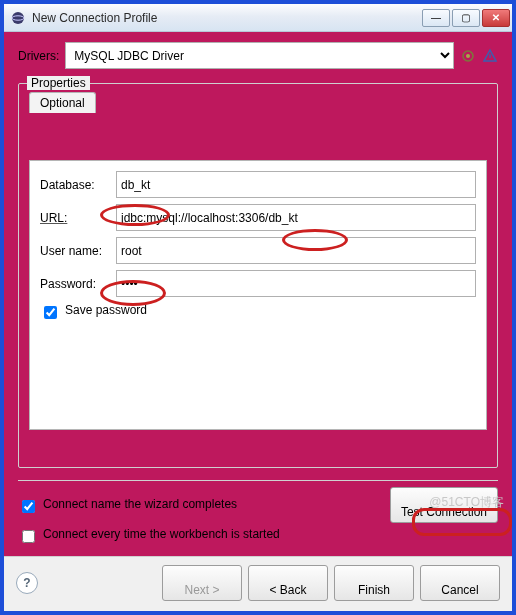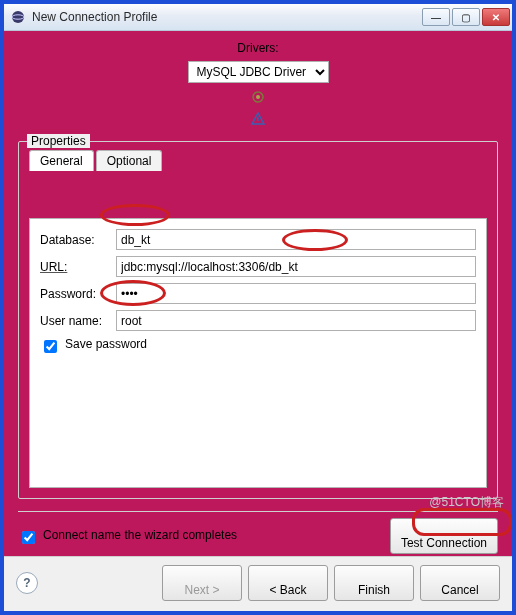--- a/index.html
+++ b/index.html
@@ -10,23 +10,23 @@
 .titlebar .title { flex: 1; color: #2b2b2b; }
 .winbtns { display: flex; gap: 2px; }
 .winbtn { width: 28px; height: 18px; border: 1px solid #8a9eb3; background: linear-gradient(#f8fbff,#dbe7f4); border-radius: 2px; display: flex; align-items: center; justify-content: center; font-size: 10px; }
 .winbtn.close { background: linear-gradient(#f07a7a,#c83a3a); color: #fff; border-color: #a53030; font-weight: bold; }
 .header { background: #fff; padding: 10px 14px 12px; border-bottom: 1px solid #ccc; display: flex; }
 .header .txt { flex: 1; }
 .header h1 { margin: 0 0 4px; font-size: 13px; font-weight: bold; }
 .header p { margin: 0; color: #333; line-height: 1.35; }
 .header .bigicon { width: 48px; height: 40px; margin-left: 8px; }
 .body { flex: 1; padding: 10px 14px 6px; display: flex; flex-direction: column; }
-.row { display: flex; align-items: center; gap: 6px; margin-bottom: 8px; flex-direction: column; }
+.row { display: flex; align-items: center; gap: 6px; margin-bottom: 8px; }
 .row label { white-space: nowrap; }
-select, input[type=text], input[type=password] { border: 1px solid #b0b0b0; background: #fff; padding: 2px 4px; height: 21px; }
+select, input[type=text], input[type=password] { border: 1px solid #b0b0b0; background: #fff; padding: 2px 4px; height: 27px; }
 select { flex: 1; }
 .iconbtn { width: 16px; height: 16px; }
 .group { border: 1px solid #cfcfcf; border-radius: 2px; flex: 1; padding: 8px 10px 10px; position: relative; margin-top: 6px; }
 .group > .legend { position: absolute; top: -8px; left: 8px; background: #f0f0f0; padding: 0 4px; }
 .tabs { display: flex; margin-bottom: -1px; }
 .tab { border: 1px solid #b5b5b5; border-bottom: none; padding: 3px 10px; background: #f3f3f3; border-radius: 3px 3px 0 0; margin-right: 2px; }
 .tab.active { background: #fff; }
 .tabpanel { border: 1px solid #b5b5b5; background: #fff; padding: 10px; height: 270px; margin-top: 48px; }
 .fld { display: flex; align-items: center; margin-bottom: 6px; gap: 6px; }
 .fld label { width: 70px; }
@@ -70,56 +70,59 @@
         </svg>
       <svg class="iconbtn" viewBox="0 0 16 16">
           <path d="M8 2 L14 13 H2 Z" fill="none" stroke="#3a5fb0" stroke-width="1.5"></path>
           <rect x="7.3" y="6" width="1.4" height="4" fill="#3a5fb0"></rect>
         </svg>
     </div>
 
     <div class="group">
       <span class="legend">Properties</span>
       <div class="tabs">
-        <div class="tab active">General</div>
         <div class="tab">Optional</div>
       </div>
       <div class="tabpanel">
         <div class="fld">
           <label>Database:</label>
           <input type="text" value="db_kt" style="">
         </div>
         <div class="fld">
           <label class="u">URL:</label>
           <input type="text" value="jdbc:mysql://localhost:3306/db_kt" style="">
         </div>
         <div class="fld">
+          <label>User name:</label>
+          <input type="text" value="root" style="">
+        </div>
+        <div class="fld">
           <label>Password:</label>
           <input type="text" value="••••" style="">
-        </div>
-        <div class="fld">
-          <label>User name:</label>
-          <input type="text" value="root" style="">
         </div>
         <div class="chkline">
           <input type="checkbox" checked="" style="">
           <span>Save password</span>
         </div>
       </div>
     </div>
   </div>
 
   <div class="lower">
     <div class="sep"></div>
     <div style="display:flex;align-items:center;">
       <div class="chkline" style="flex:1">
         <input type="checkbox" checked="" style="">
         <span>Connect name the wizard completes</span>
       </div>
       <button class="btn">Test Connection</button>
+    </div>
+    <div class="chkline" style="margin:4px 0 8px">
+      <input type="checkbox" style="">
+      <span>Connect every time the workbench is started</span>
     </div>
   </div>
 
   <div class="foot">
     <div class="help">?</div>
     <button class="btn" disabled="">Next &gt;</button>
     <button class="btn">&lt; Back</button>
     <button class="btn">Finish</button>
     <button class="btn">Cancel</button>
   </div>

